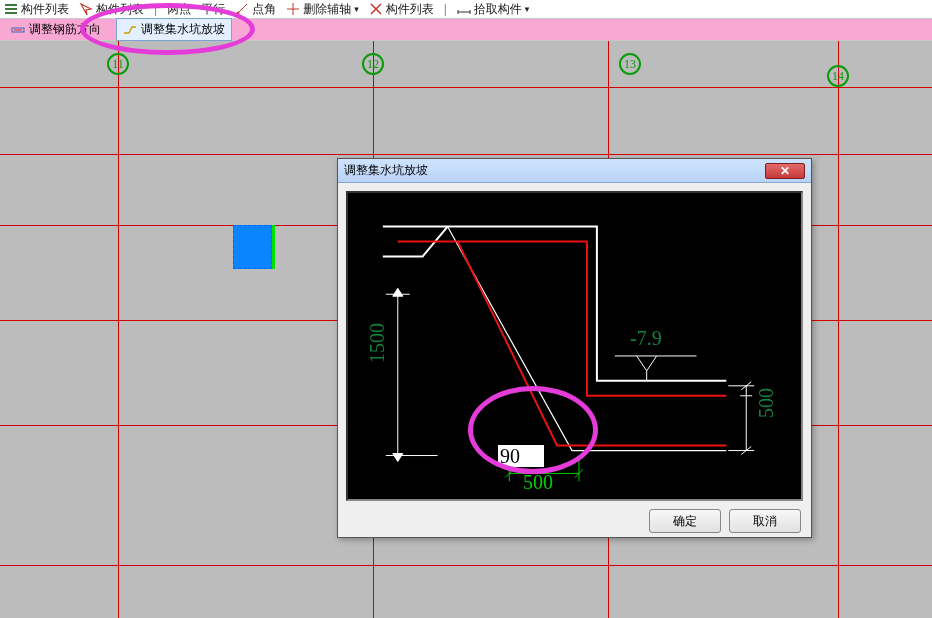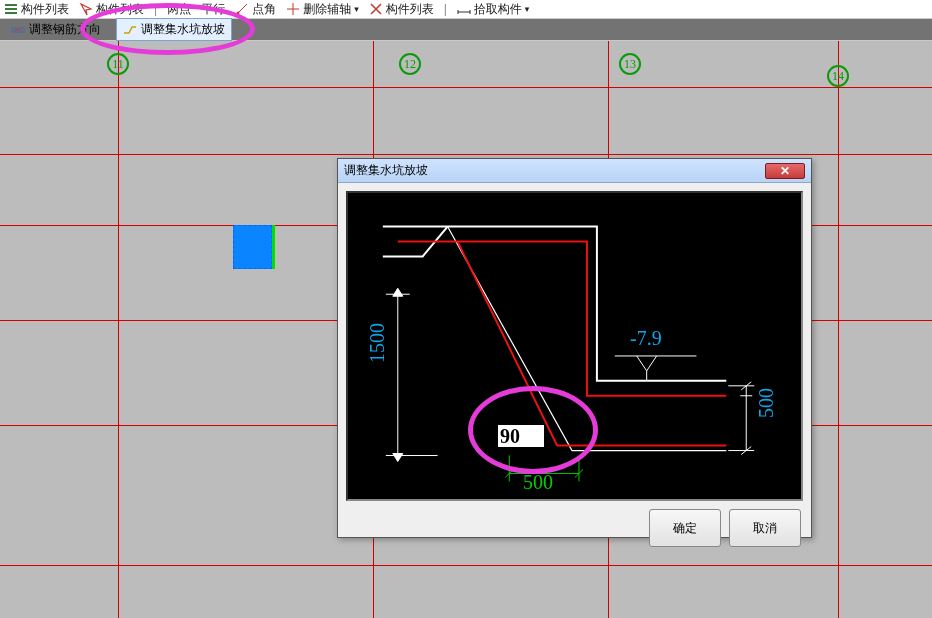--- a/index.html
+++ b/index.html
@@ -24,21 +24,21 @@
     align-items: center;
     gap: 10px;
     padding: 0 4px;
     color: #222;
     overflow: hidden;
   }
   .toolbar2 {
     position: absolute;
     top: 19px; left: 0; right: 0;
     height: 22px;
-    background: #737373;
+    background: #f9a8d4;
     border-bottom: 1px solid #c9c9c9;
     display: flex;
     align-items: center;
     gap: 8px;
     padding: 0 4px;
   }
   .tb-item { display: inline-flex; align-items: center; gap: 3px; white-space: nowrap; cursor: pointer; }
   .tb-ico { width: 14px; height: 14px; display:inline-block; }
   .tb-sep { color:#888; }
 
@@ -106,32 +106,32 @@
     margin:8px;
     height:310px;
     background:#000;
     border:2px inset #888;
   }
   .dlg-btns {
     display:flex; justify-content:flex-end; gap:8px;
     padding:0 10px 8px 0;
   }
   .win-btn {
-    min-width:72px; height:38px;
+    min-width:72px; height:24px;
     background:linear-gradient(#f7f7f7,#e2e2e2);
     border:1px solid #888; border-radius:3px;
     cursor:pointer;
     font-size:12px;
   }
 
   
   .pink-ellipse { position:absolute; border:5px solid #e43bd9; border-radius:50%; pointer-events:none; }
 
   
-  .cad-label { position:absolute; color:#0ea5e9; font-family:"Times New Roman",serif; font-size:20px; }
+  .cad-label { position:absolute; color:#15803d; font-family:"Times New Roman",serif; font-size:20px; }
   .cad-label.green { color:#00d000; }
   .cad-label.vert { writing-mode: vertical-rl; transform: rotate(180deg); }
 
   .input-box {
     position:absolute; background:#fff; color:#000; border:none;
     font-family:"Times New Roman",serif; font-size:20px;
     width:46px; height:22px; text-align:left; padding:0 2px;
   }
 </style>
 </head>
@@ -229,21 +229,21 @@
 <div class="grid-line-h" style="top:320px;"></div>
 <div class="grid-line-h" style="top:425px;"></div>
 <div class="grid-line-h" style="top:565px;"></div>
 
 <div class="grid-line-v" style="left:118px;"></div>
 <div class="grid-line-v" style="left:373px;"></div>
 <div class="grid-line-v" style="left:608px;"></div>
 <div class="grid-line-v" style="left:838px;"></div>
 
 <div class="grid-label" style="left:107px; top:53px;text-align:center;">11</div>
-<div class="grid-label" style="left:362px; top:53px;margin-left:37px;">12</div>
+<div class="grid-label" style="left:362px; top:53px;">12</div>
 <div class="grid-label" style="left:597px; top:53px;margin-left:22px;">13</div>
 <div class="grid-label" style="left:827px; top:53px;margin-top:12px;">14</div>
 
 <div class="sel-rect" style="left:233px; top:225px; width:39px; height:44px;"></div>
 <div class="sel-right" style="left:272px; top:225px; width:3px; height:44px;"></div>
 
 <div class="dialog">
   <div class="dlg-title">
     <span>调整集水坑放坡</span>
     <span class="spacer"></span>
@@ -296,21 +296,21 @@
       </g>
     </svg>
 
     
     <span class="cad-label vert" style="left:18px; top:130px;">1500</span>
     <span class="cad-label vert" style="left:407px; top:195px;">500</span>
     <span class="cad-label green" style="left:175px; top:278px;">500</span>
     <span class="cad-label" style="left:282px; top:134px;">-7.9</span>
 
     
-    <input class="input-box" style="left: 150px; top: 232px; font-weight: bold;" value="90">
+    <input class="input-box" style="left: 150px; top: 252px;" value="90">
   </div>
 
   <div class="dlg-btns">
     <button class="win-btn">确定</button>
     <button class="win-btn">取消</button>
   </div>
 </div>
 
 <div class="pink-ellipse" style="left:80px; top:3px; width:175px; height:52px;"></div>
 <div class="pink-ellipse" style="left:468px; top:386px; width:130px; height:88px;"></div>

